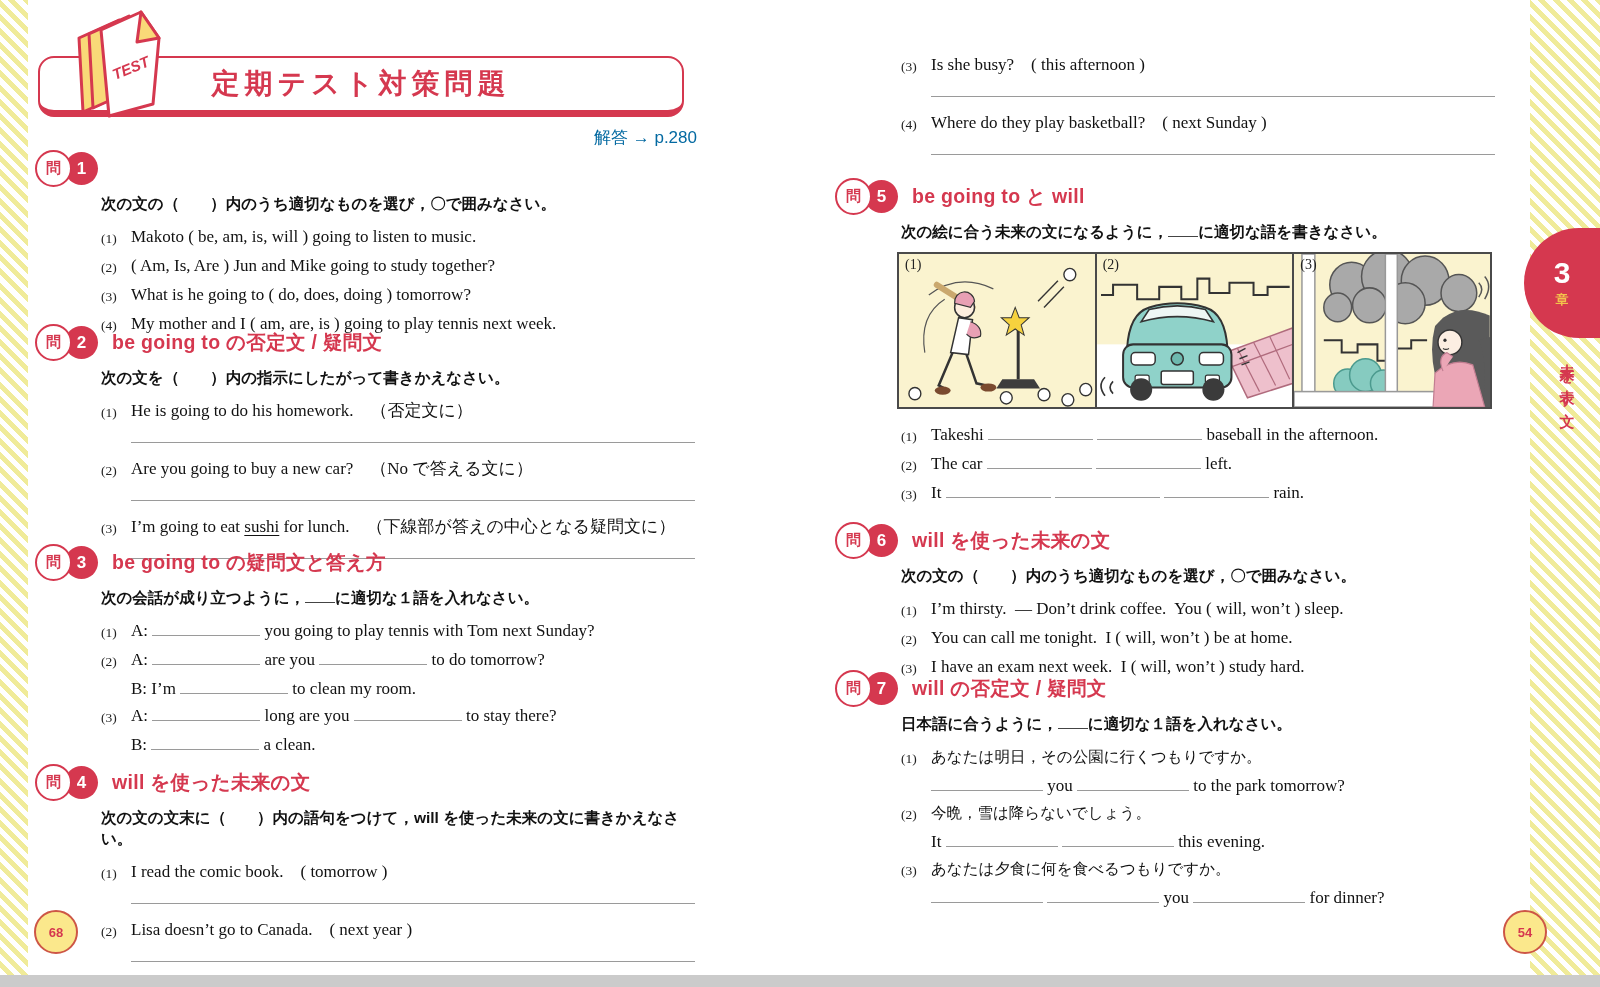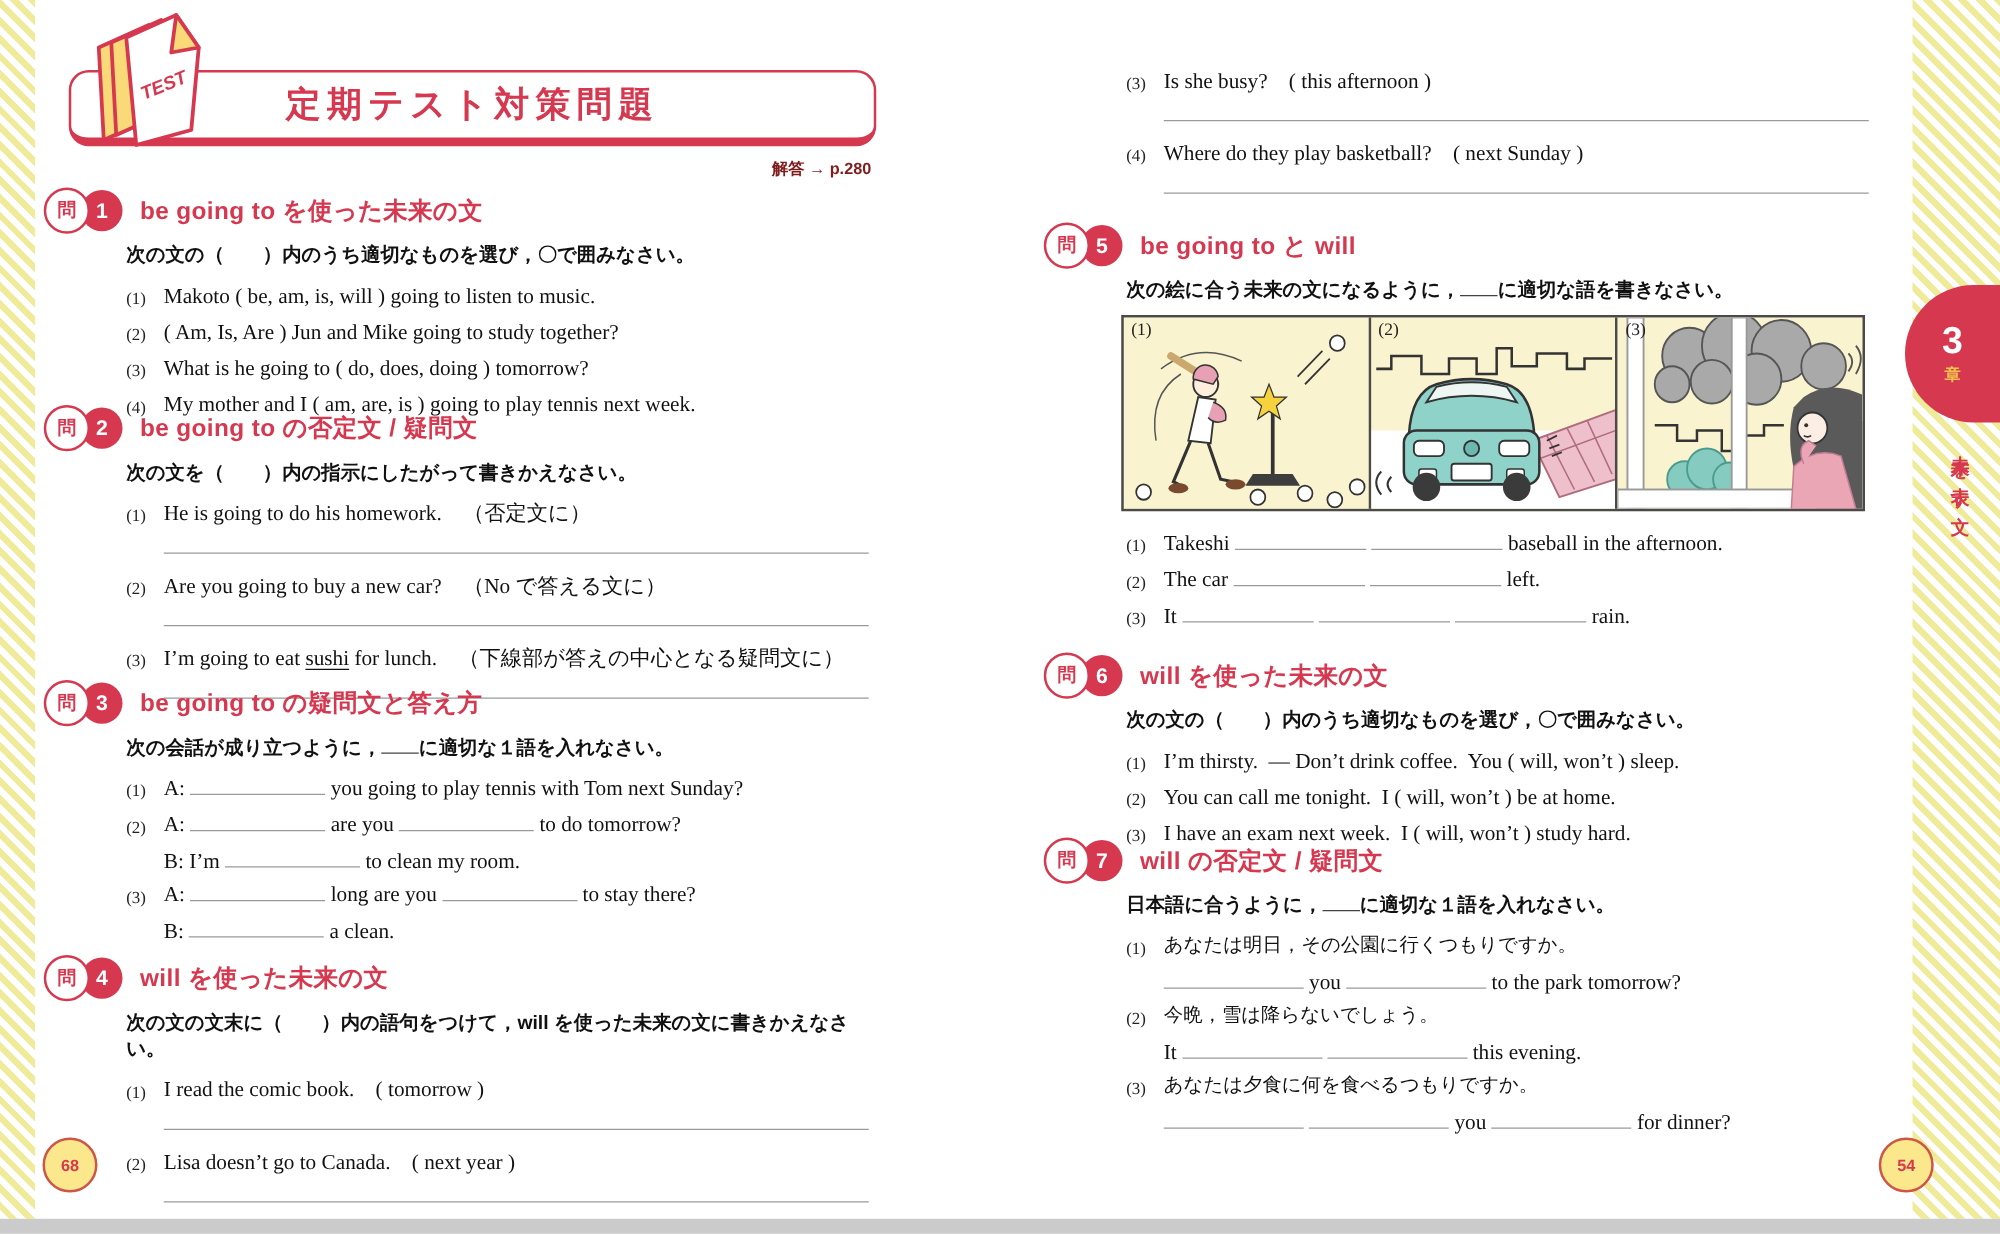--- a/index.html
+++ b/index.html
@@ -16,27 +16,27 @@
   .bottom-bar{position:absolute;left:0;right:0;bottom:0;height:12px;background:#cbcbcb;}
 
   .page-col{position:absolute;top:0;height:975px;width:662px;}
   .col-left{left:35px;}
   .col-right{left:835px;}
 
   
   .chapter-row{position:absolute;top:30px;left:20px;width:642px;text-align:center;
     color:#d5384f;font-weight:bold;font-size:13px;letter-spacing:1px;}
   .chapter-row .sep{margin:0 14px;color:#d5384f;font-weight:normal;}
-  .title-box{position:absolute;top:56px;left:20px;width:642px;height:52px;background:#fff;
+  .title-box{position:absolute;top:56px;left:3px;width:642px;height:52px;background:#fff;
     border:2.5px solid #d5384f;border-bottom:7px solid #d5384f;border-radius:16px;
     display:flex;align-items:center;justify-content:center;}
   .page-title{color:#d5384f;font-weight:bold;font-size:28px;letter-spacing:5px;}
   .test-icon{position:absolute;top:8px;left:22px;z-index:3;}
   .answer-ref{position:absolute;top:126px;left:20px;width:642px;text-align:right;
-    color:#7f1d1d;font-size:13px;font-weight:bold;}
+    color:#0369a1;font-size:17px;font-weight:normal;}
 
   
   .problem{position:absolute;left:0;width:662px;}
   .p-head{display:flex;align-items:center;}
   .q-circle{width:33px;height:33px;border-radius:50%;background:#fff;border:2px solid #d5384f;
     color:#d5384f;font-weight:bold;font-size:15px;display:flex;align-items:center;justify-content:center;
     position:relative;z-index:2;flex:none;}
   .num-circle{width:33px;height:33px;border-radius:50%;background:#d5384f;color:#fff;
     font-weight:bold;font-size:17px;display:flex;align-items:center;justify-content:center;
     margin-left:-7px;flex:none;}
@@ -111,21 +111,20 @@
   <div class="title-box">
     <span class="page-title">定期テスト対策問題</span>
   </div>
 
   <div class="answer-ref">解答 → p.280</div>
 
   <div class="problem" style="top:150px;">
     <div class="p-head">
       <span class="q-circle">問</span>
       <span class="num-circle">1</span>
-      <span class="p-title">be going to を使った未来の文</span>
     </div>
     <div class="p-body">
       <div class="instr">次の文の（　　）内のうち適切なものを選び，〇で囲みなさい。</div>
       <div class="item">
           <span class="inum">(1)</span>
           <span class="itxt"><span>Makoto ( be, am, is, will ) going to listen to music.</span></span>
         </div>
       <div class="item">
           <span class="inum">(2)</span>
           <span class="itxt"><span>( Am, Is, Are ) Jun and Mike going to study together?</span></span>

